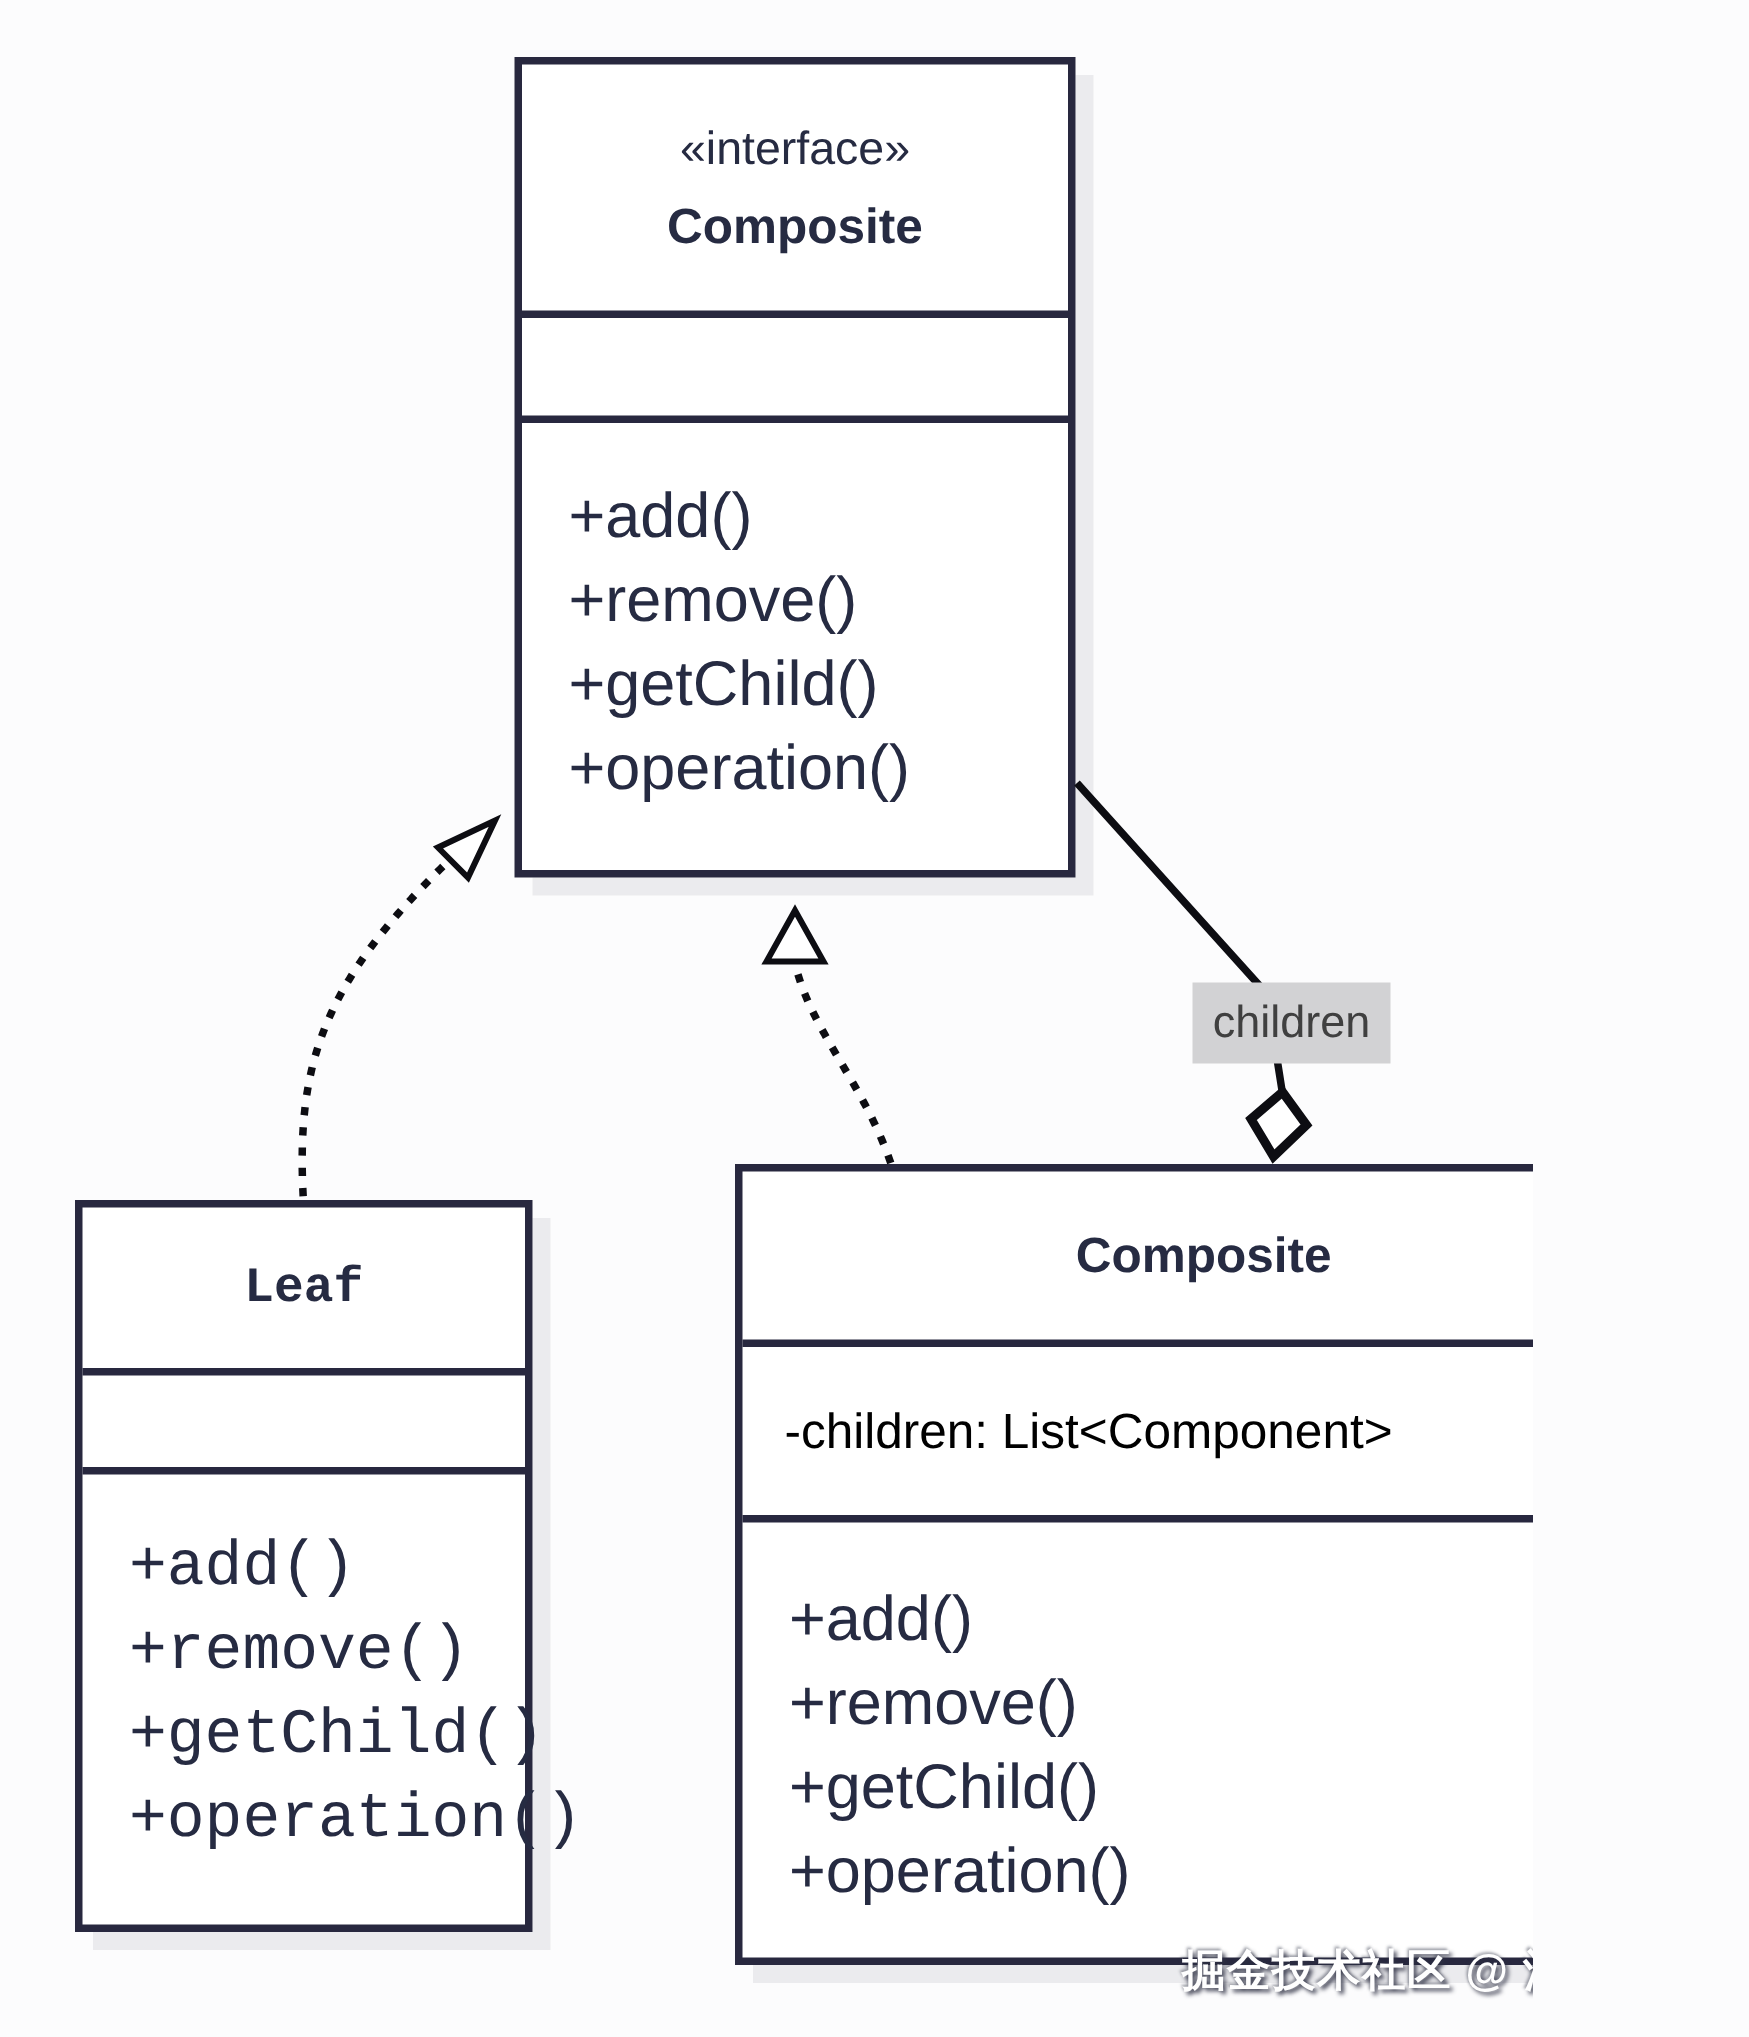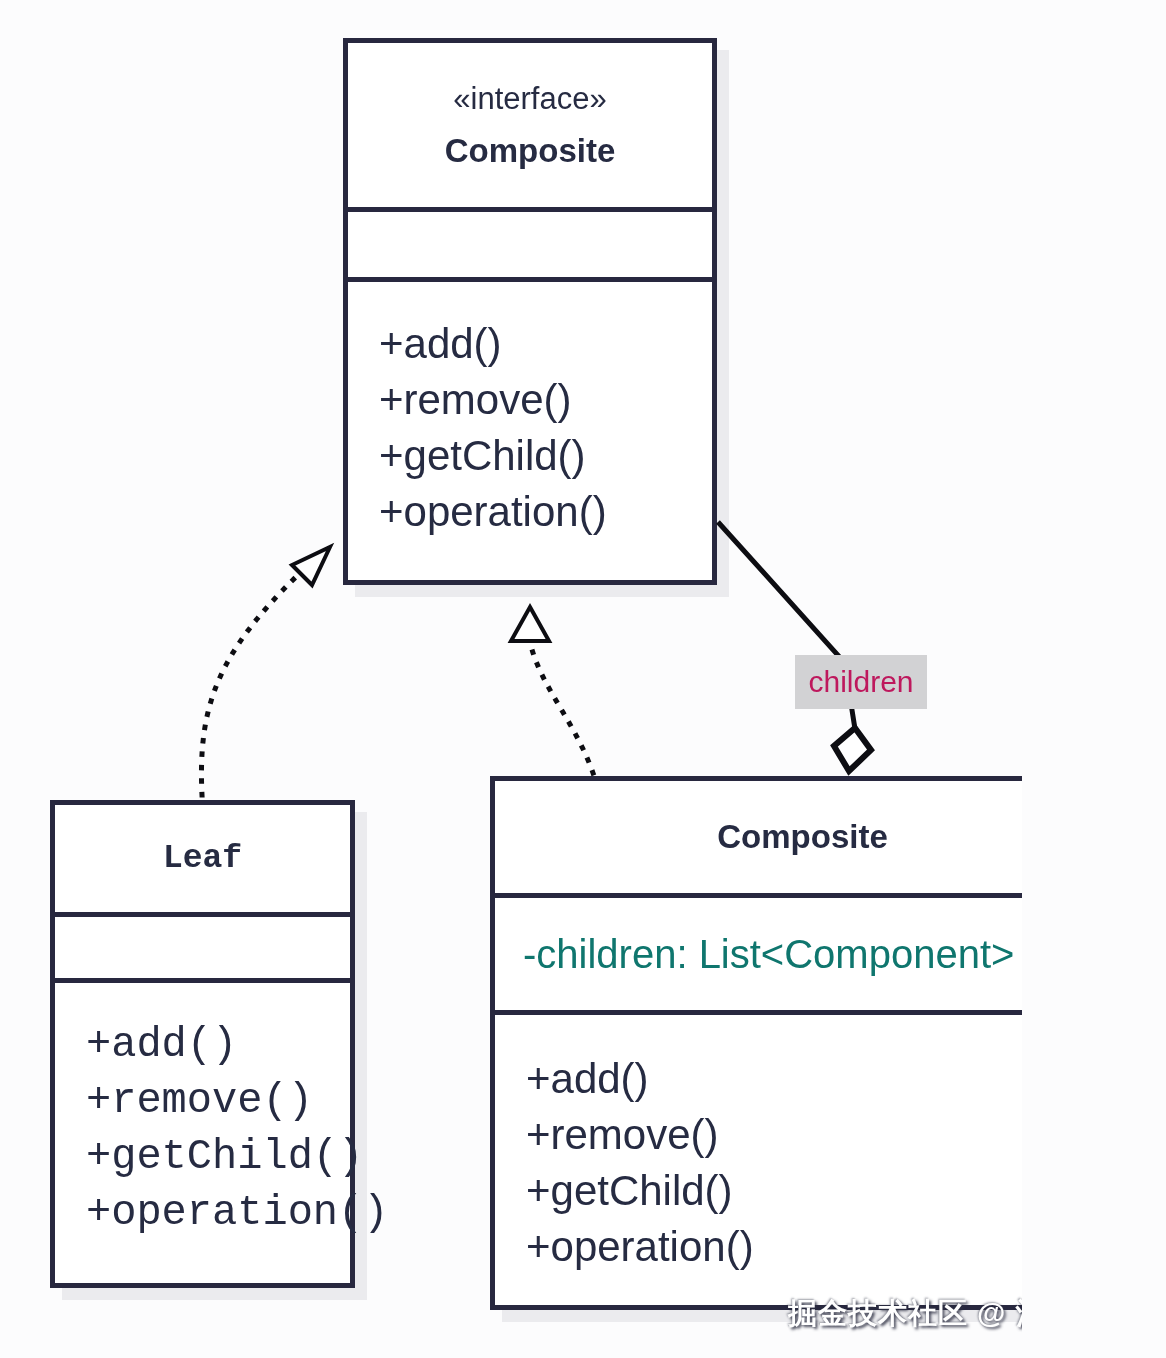--- a/index.html
+++ b/index.html
@@ -49,23 +49,23 @@
     font-weight: bold;
     line-height: 52px;
     color: #262b42;
   }
   .attr-sec {
     border-bottom: 5px solid #28283f;
     display: flex;
     align-items: center;
   }
   .attr-line {
-    font-size: 40px;
+    font-size: 33px;
     padding-left: 28px;
-    color: #0f766e;
+    color: #000000;
   }
   .method-sec {
     padding-top: 34px;
   }
   .method {
     font-size: 42px;
     line-height: 56px;
     padding-left: 31px;
     color: #262b42;
   }
@@ -88,21 +88,21 @@
 
   .edge-label {
     position: absolute;
     left: 795px; top: 655px;
     width: 132px; height: 54px;
     background: #d2d2d4;
     display: flex;
     align-items: center;
     justify-content: center;
     font-size: 30px;
-    color: #be185d;
+    color: #404040;
   }
 
   .watermark {
     position: absolute;
     left: 788px; top: 1294px;
     width: 370px;
     font-size: 29px;
     font-weight: 600;
     letter-spacing: 1px;
     color: #ffffff;

